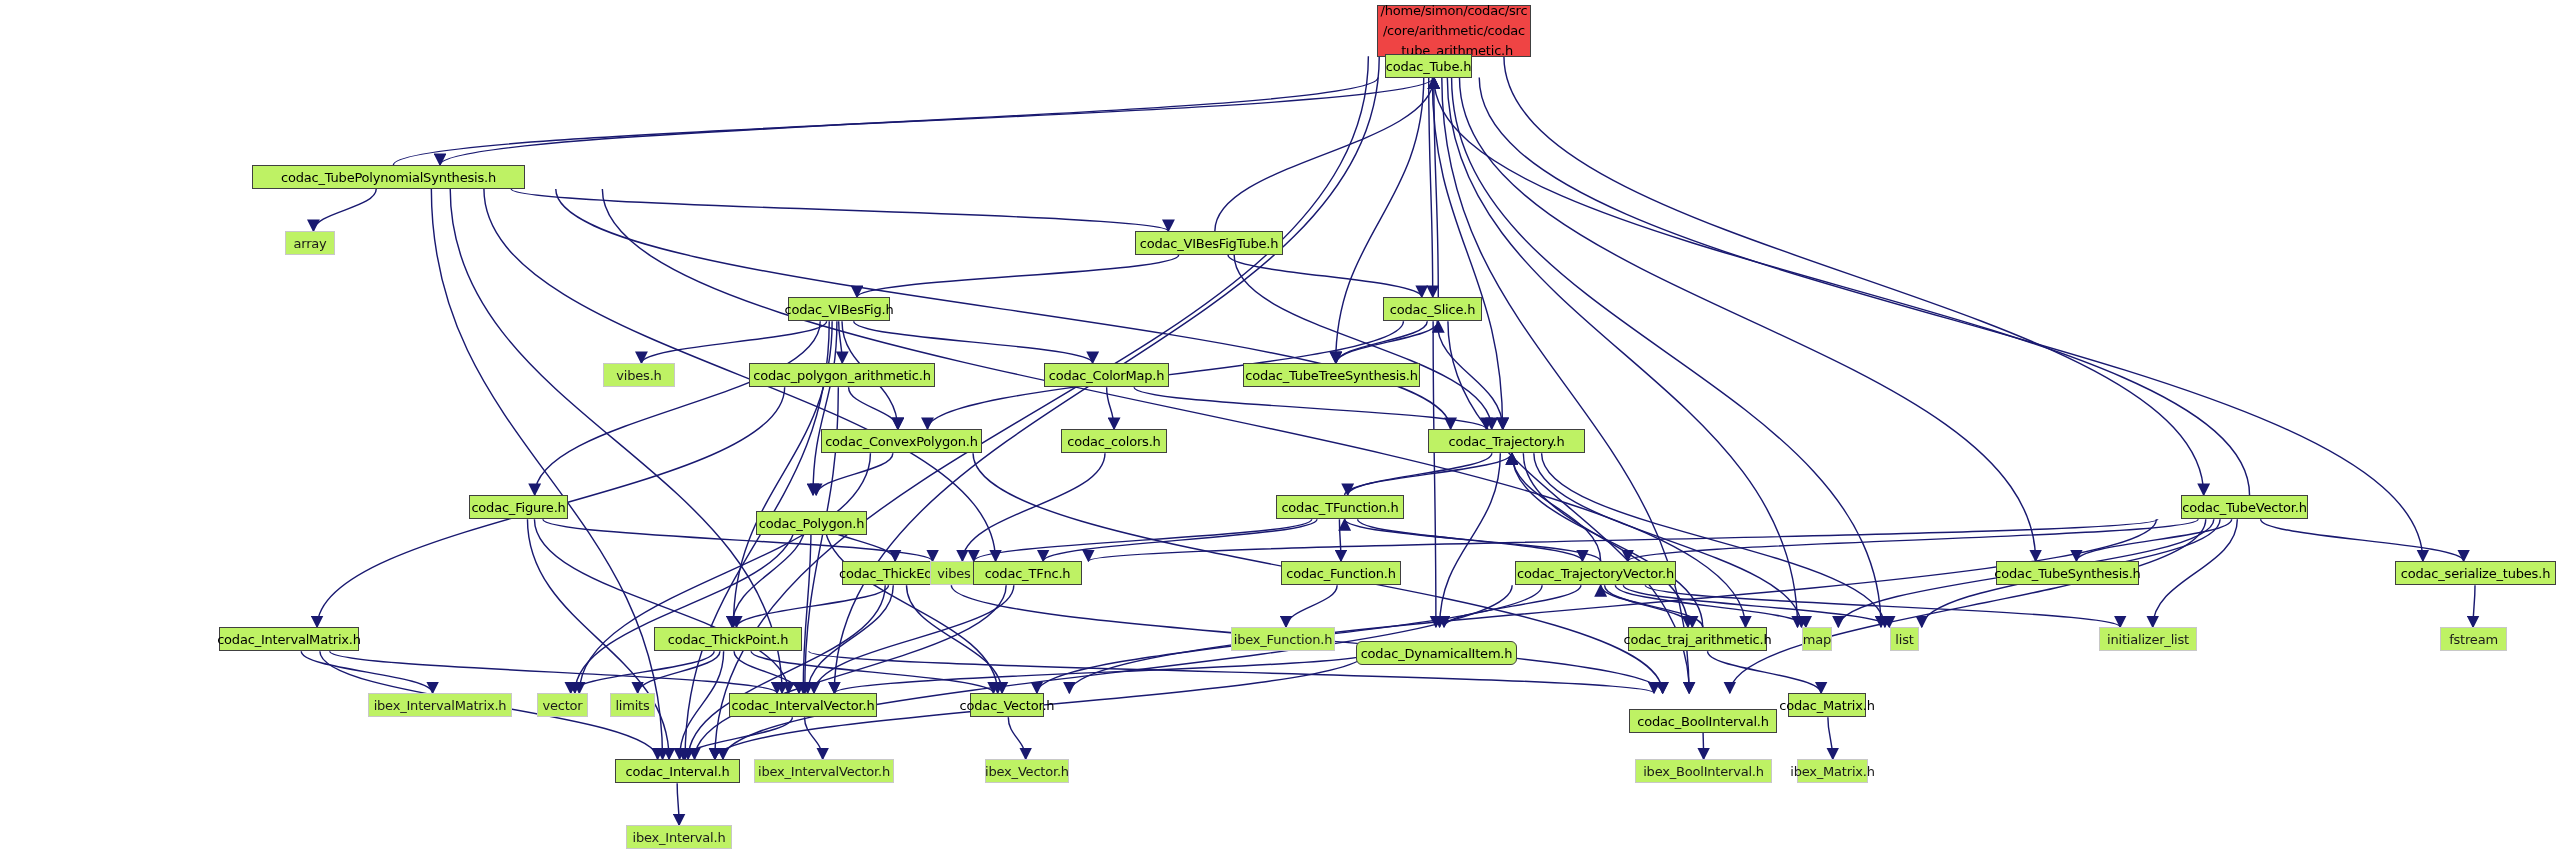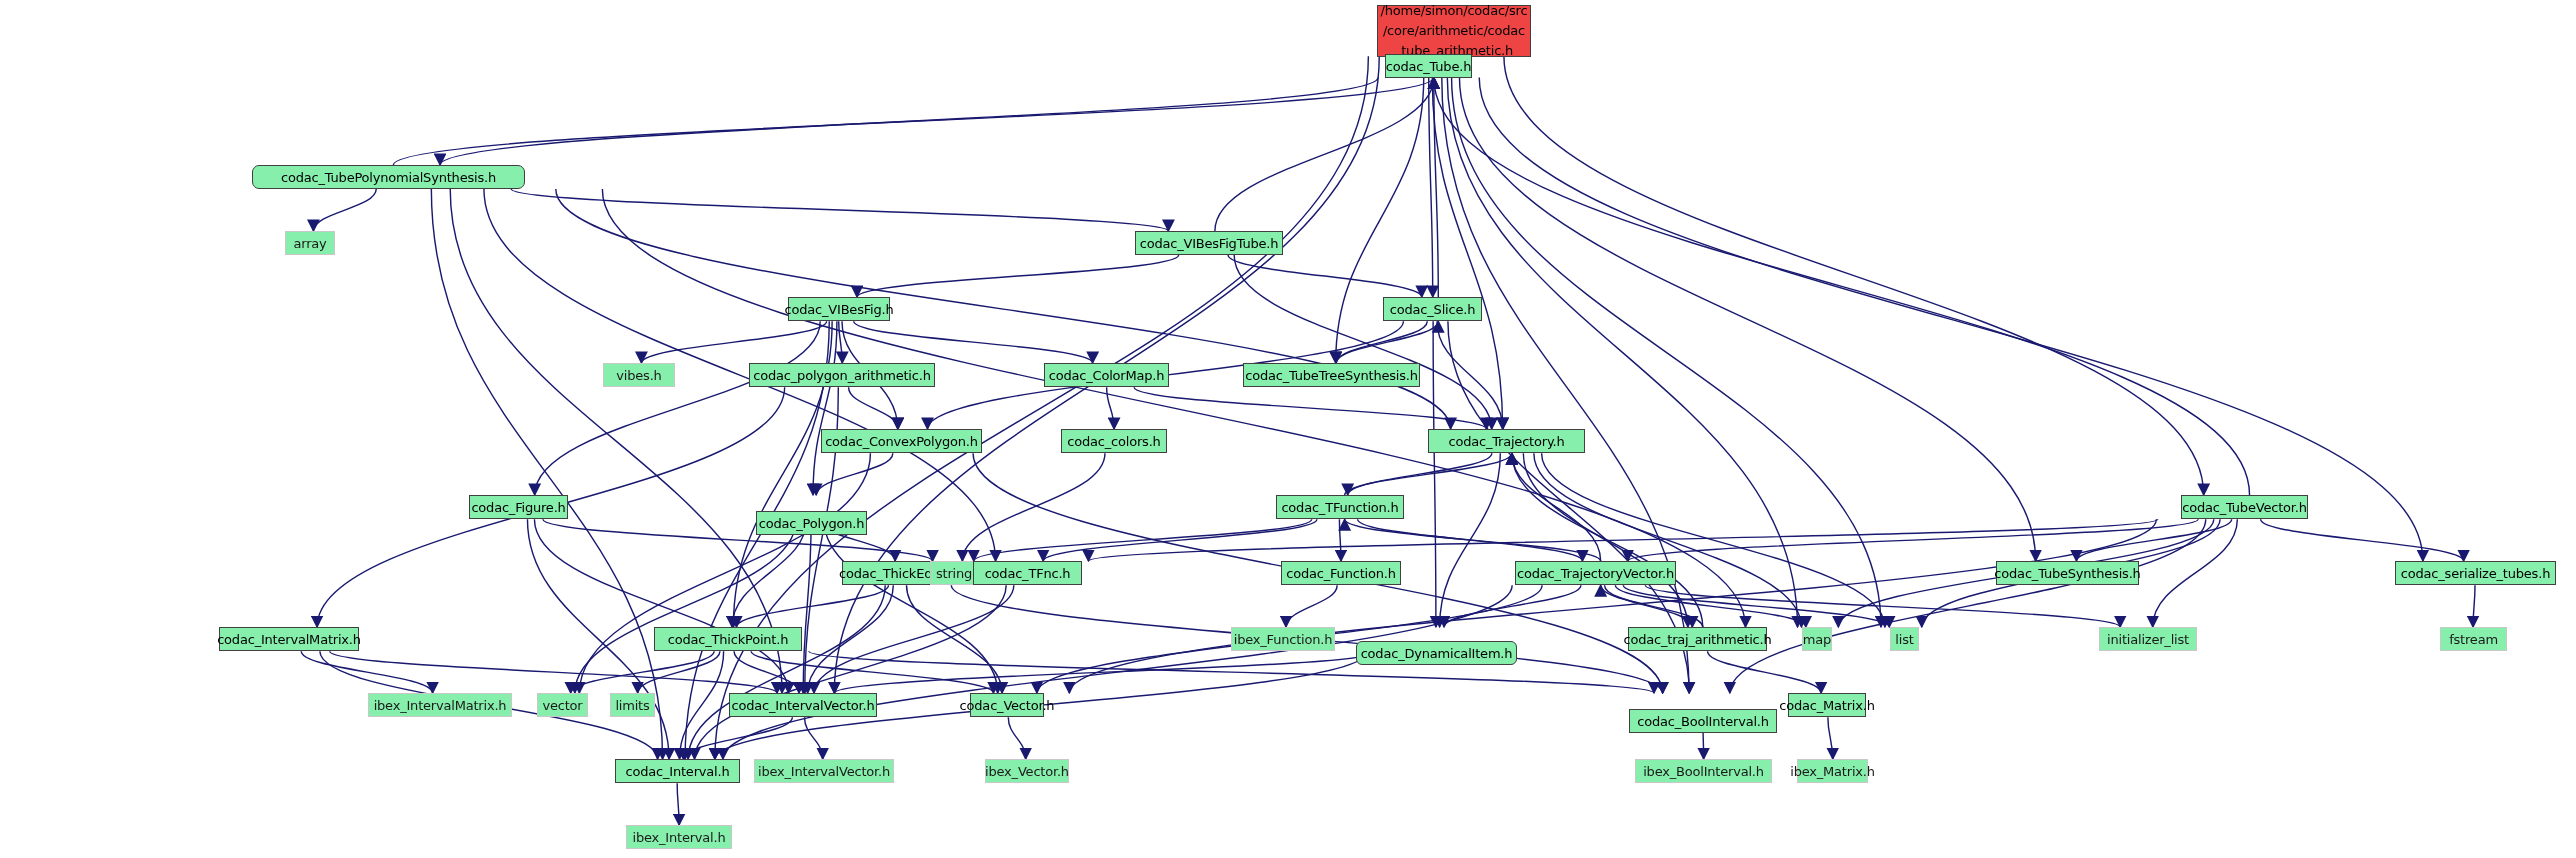--- a/index.html
+++ b/index.html
@@ -1,18 +1,18 @@
 <!DOCTYPE html>
 <html style="font-size:14.3px"><head>
 <meta charset="utf-8">
 <style>
   html, body { margin:0; padding:0; background:#ffffff; }
   #stage { position:relative; width:2576px; height:859px; overflow:hidden; background:#fff; }
   svg#edges { position:absolute; left:0; top:0; }
-  .node { position:absolute; box-sizing:border-box; background:#86efac; display:flex; align-items:center; justify-content:center;
+  .node { position:absolute; box-sizing:border-box; background:#bef264; display:flex; align-items:center; justify-content:center;
           font-family:"DejaVu Sans", sans-serif; font-size:13px; color:#000; white-space:nowrap; height:24px; letter-spacing:-0.2px; }
   .node.internal { border:1.8px solid #404040; cursor:pointer; }
   .node.external { border:1.8px solid #c8c8c8; color:#1a1a1a; }
   .node.root { background:#ef4444; border:1.8px solid #404040; height:52px; white-space:normal; text-align:center; line-height:20px; font-size:13px;margin-left:20px; }
 </style>
 </head>
 <body>
 
 <div id="stage">
   <svg id="edges" width="2576" height="859" viewBox="0 0 2888 963">
@@ -134,38 +134,38 @@
       <path d="M888.297,804 C888.297,825.15 766.05,829.85 766.05,851" fill="none" stroke="#191970" stroke-width="1.6" marker-end="url(#arrow)"></path>
       <path d="M901.9505,804 C901.9505,825.15 922.325,829.85 922.325,851" fill="none" stroke="#191970" stroke-width="1.6" marker-end="url(#arrow)"></path>
       <path d="M1130.39225,804 C1130.39225,825.15 1149.925,829.85 1149.925,851" fill="none" stroke="#191970" stroke-width="1.6" marker-end="url(#arrow)"></path>
       <path d="M1909.083,804 C1909.083,825.15 1909.95,829.85 1909.95,851" fill="none" stroke="#191970" stroke-width="1.6" marker-end="url(#arrow)"></path>
       <path d="M2049.264,804 C2049.264,825.15 2054.7,829.85 2054.7,851" fill="none" stroke="#191970" stroke-width="1.6" marker-end="url(#arrow)"></path>
       <path d="M759.175,878 C759.175,899.15 761.375,903.85 761.375,925" fill="none" stroke="#191970" stroke-width="1.6" marker-end="url(#arrow)"></path>
     </svg>
   <div id="nodes">
       <div class="node root" style="left: 1357px; top: 4.5px; width: 154px;">/home/simon/codac/src /core/arithmetic/codac _tube_arithmetic.h</div>
       <div class="node internal" style="left: 1385px; top: 54px; width: 87px;">codac_Tube.h</div>
-      <div class="node internal" style="left: 252px; top: 165px; width: 273px; border-radius: 7px;">codac_TubePolynomialSynthesis.h</div>
+      <div class="node internal" style="left: 252px; top: 165px; width: 273px;">codac_TubePolynomialSynthesis.h</div>
       <div class="node external" style="left: 285px; top: 231px; width: 50px;">array</div>
       <div class="node internal" style="left: 1135px; top: 231px; width: 148px;">codac_VIBesFigTube.h</div>
       <div class="node internal" style="left: 788px; top: 297px; width: 102px;">codac_VIBesFig.h</div>
       <div class="node internal" style="left: 1383px; top: 297px; width: 99px;">codac_Slice.h</div>
       <div class="node external" style="left: 603px; top: 363px; width: 72px;">vibes.h</div>
       <div class="node internal" style="left: 749px; top: 363px; width: 186px;">codac_polygon_arithmetic.h</div>
       <div class="node internal" style="left: 1044px; top: 363px; width: 125px;">codac_ColorMap.h</div>
       <div class="node internal" style="left: 1243px; top: 363px; width: 177px;">codac_TubeTreeSynthesis.h</div>
       <div class="node internal" style="left: 821px; top: 429px; width: 161px;">codac_ConvexPolygon.h</div>
       <div class="node internal" style="left: 1061px; top: 429px; width: 106px;">codac_colors.h</div>
       <div class="node internal" style="left: 1428px; top: 429px; width: 157px;">codac_Trajectory.h</div>
       <div class="node internal" style="left: 469px; top: 495px; width: 99px;">codac_Figure.h</div>
       <div class="node internal" style="left: 756px; top: 511px; width: 111px;">codac_Polygon.h</div>
       <div class="node internal" style="left: 1276px; top: 495px; width: 128px;">codac_TFunction.h</div>
       <div class="node internal" style="left: 2181px; top: 495px; width: 127px;">codac_TubeVector.h</div>
       <div class="node internal" style="left: 842px; top: 561px; width: 115px;">codac_ThickEdge.h</div>
-      <div class="node external" style="left: 930px; top: 561px; width: 48px;">string</div>
+      <div class="node external" style="left: 930px; top: 561px; width: 48px;">vibes</div>
       <div class="node internal" style="left: 973px; top: 561px; width: 109px;">codac_TFnc.h</div>
       <div class="node internal" style="left: 1281px; top: 561px; width: 120px;">codac_Function.h</div>
       <div class="node internal" style="left: 1515px; top: 561px; width: 161px;">codac_TrajectoryVector.h</div>
       <div class="node internal" style="left: 1996px; top: 561px; width: 143px;">codac_TubeSynthesis.h</div>
       <div class="node internal" style="left: 2395px; top: 561px; width: 161px;">codac_serialize_tubes.h</div>
       <div class="node internal" style="left: 219px; top: 627px; width: 140px;">codac_IntervalMatrix.h</div>
       <div class="node internal" style="left: 654px; top: 627px; width: 148px;">codac_ThickPoint.h</div>
       <div class="node external" style="left: 1231px; top: 627px; width: 104px;">ibex_Function.h</div>
       <div class="node internal" style="left: 1356px; top: 641px; width: 161px; border-radius: 6px;">codac_DynamicalItem.h</div>
       <div class="node internal" style="left: 1628px; top: 627px; width: 139px;">codac_traj_arithmetic.h</div>

